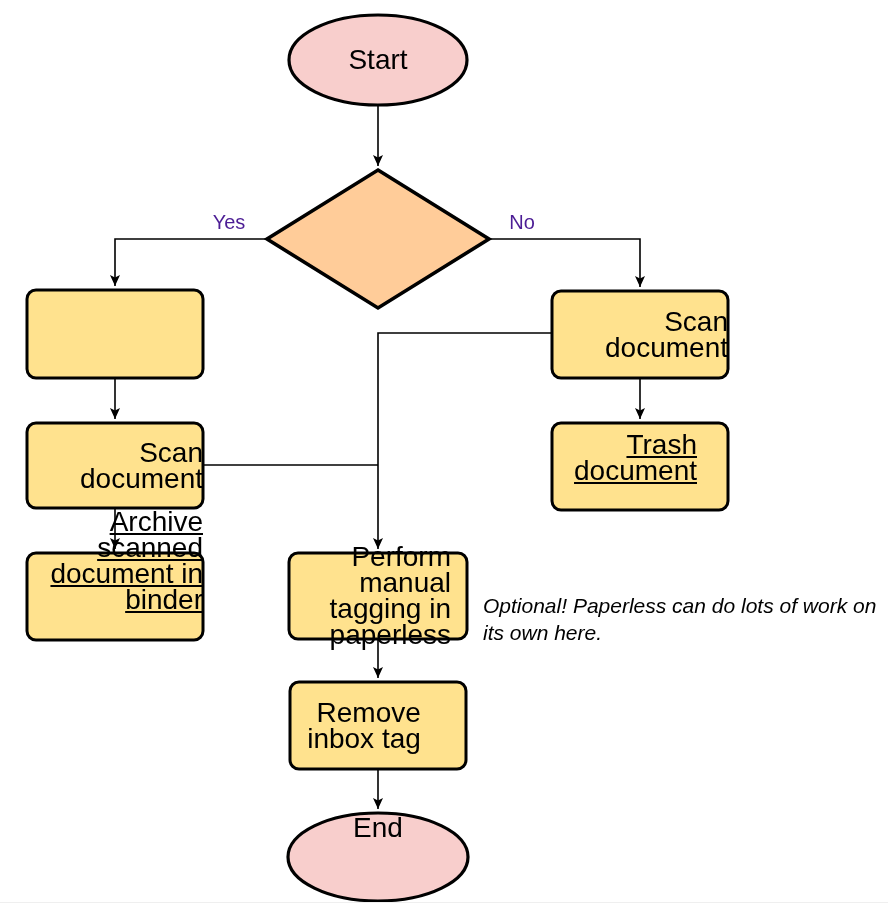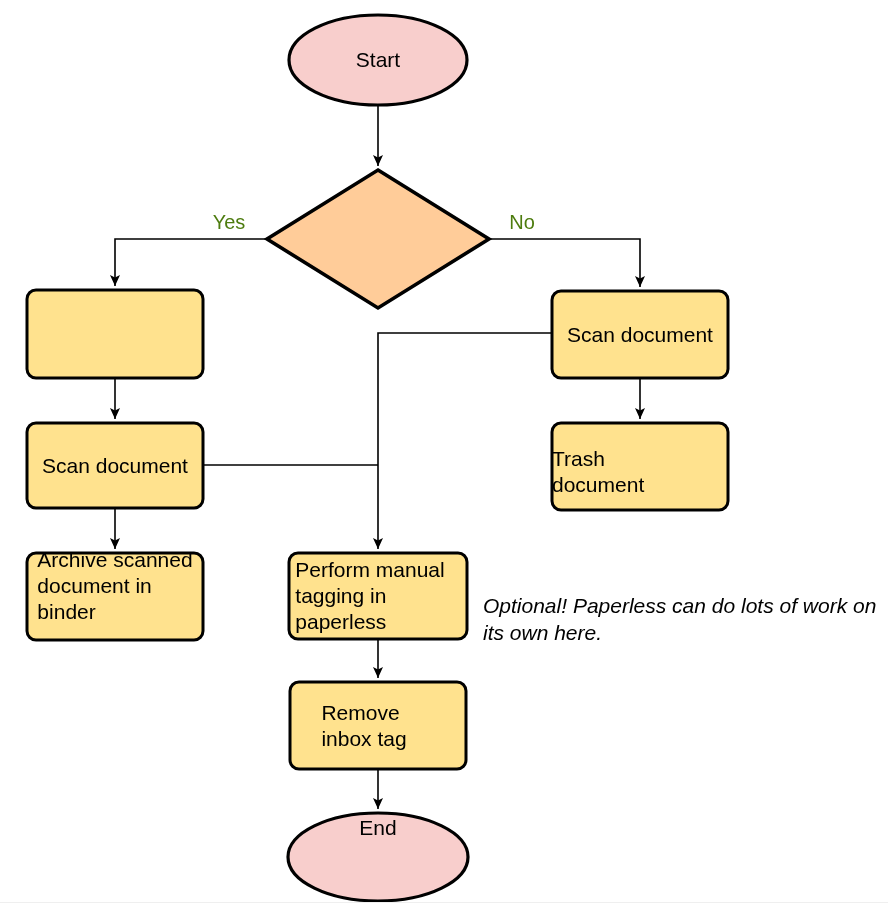--- a/index.html
+++ b/index.html
@@ -36,33 +36,33 @@
   }
   .shape-diamond {
     stroke: #000000;
     stroke-width: 3.6;
   }
   .node-label {
     position: absolute;
     display: flex;
     align-items: center;
     justify-content: center;
-    text-align: left;
+    text-align: right;
     white-space: pre-line;
-    font-size: 21px;
+    font-size: 28px;
     line-height: 26px;
     color: #000000;
   }
   .edge-label {
     position: absolute;
     display: flex;
     align-items: center;
     justify-content: center;
     font-size: 20px;
-    color: #4d7c0f;
+    color: #4c1d95;
     background: #ffffff;
     padding: 0 2px;
   }
   .note-text {
     position: absolute;
     left: 483px;
     top: 592px;
     width: 410px;
     font-size: 21px;
     line-height: 27px;
@@ -113,27 +113,27 @@
     <rect class="shape-rect" x="290" y="682" width="176" height="87" rx="9" fill="#FFE28E"></rect>
     <ellipse class="shape-ellipse" cx="378" cy="857" rx="90" ry="44" fill="#F8CECC"></ellipse>
   </svg>
 
   <div class="node-label" style="left:289px; top:15px; width:178px; height:90px;">Start</div>
 
 
 
   <div class="node-label" style="left:27px; top:423px; width:176px; height:85px;">Scan document</div>
 
-  <div class="node-label" style="left:27px; top:553px; width:176px; height:65px;">Archive scanned
+  <div class="node-label" style="left:27px; top:528px; width:176px; height:65px;text-decoration:underline;">Archive scanned
 document in
 binder</div>
 
   <div class="node-label" style="left:552px; top:291px; width:176px; height:87px;">Scan document</div>
 
-  <div class="node-label" style="left:552px; top:428px; width:145px; height:87px;">Trash document</div>
+  <div class="node-label" style="left:552px; top:414px; width:145px; height:87px;text-decoration:underline;">Trash document</div>
 
   <div class="node-label" style="left:289px; top:553px; width:162px; height:86px;">Perform manual
 tagging in
 paperless</div>
 
   <div class="node-label" style="left:290px; top:682px; width:148px; height:87px;">Remove
 inbox tag</div>
 
   <div class="node-label" style="left:288px; top:784px; width:180px; height:88px;">End</div>
 

